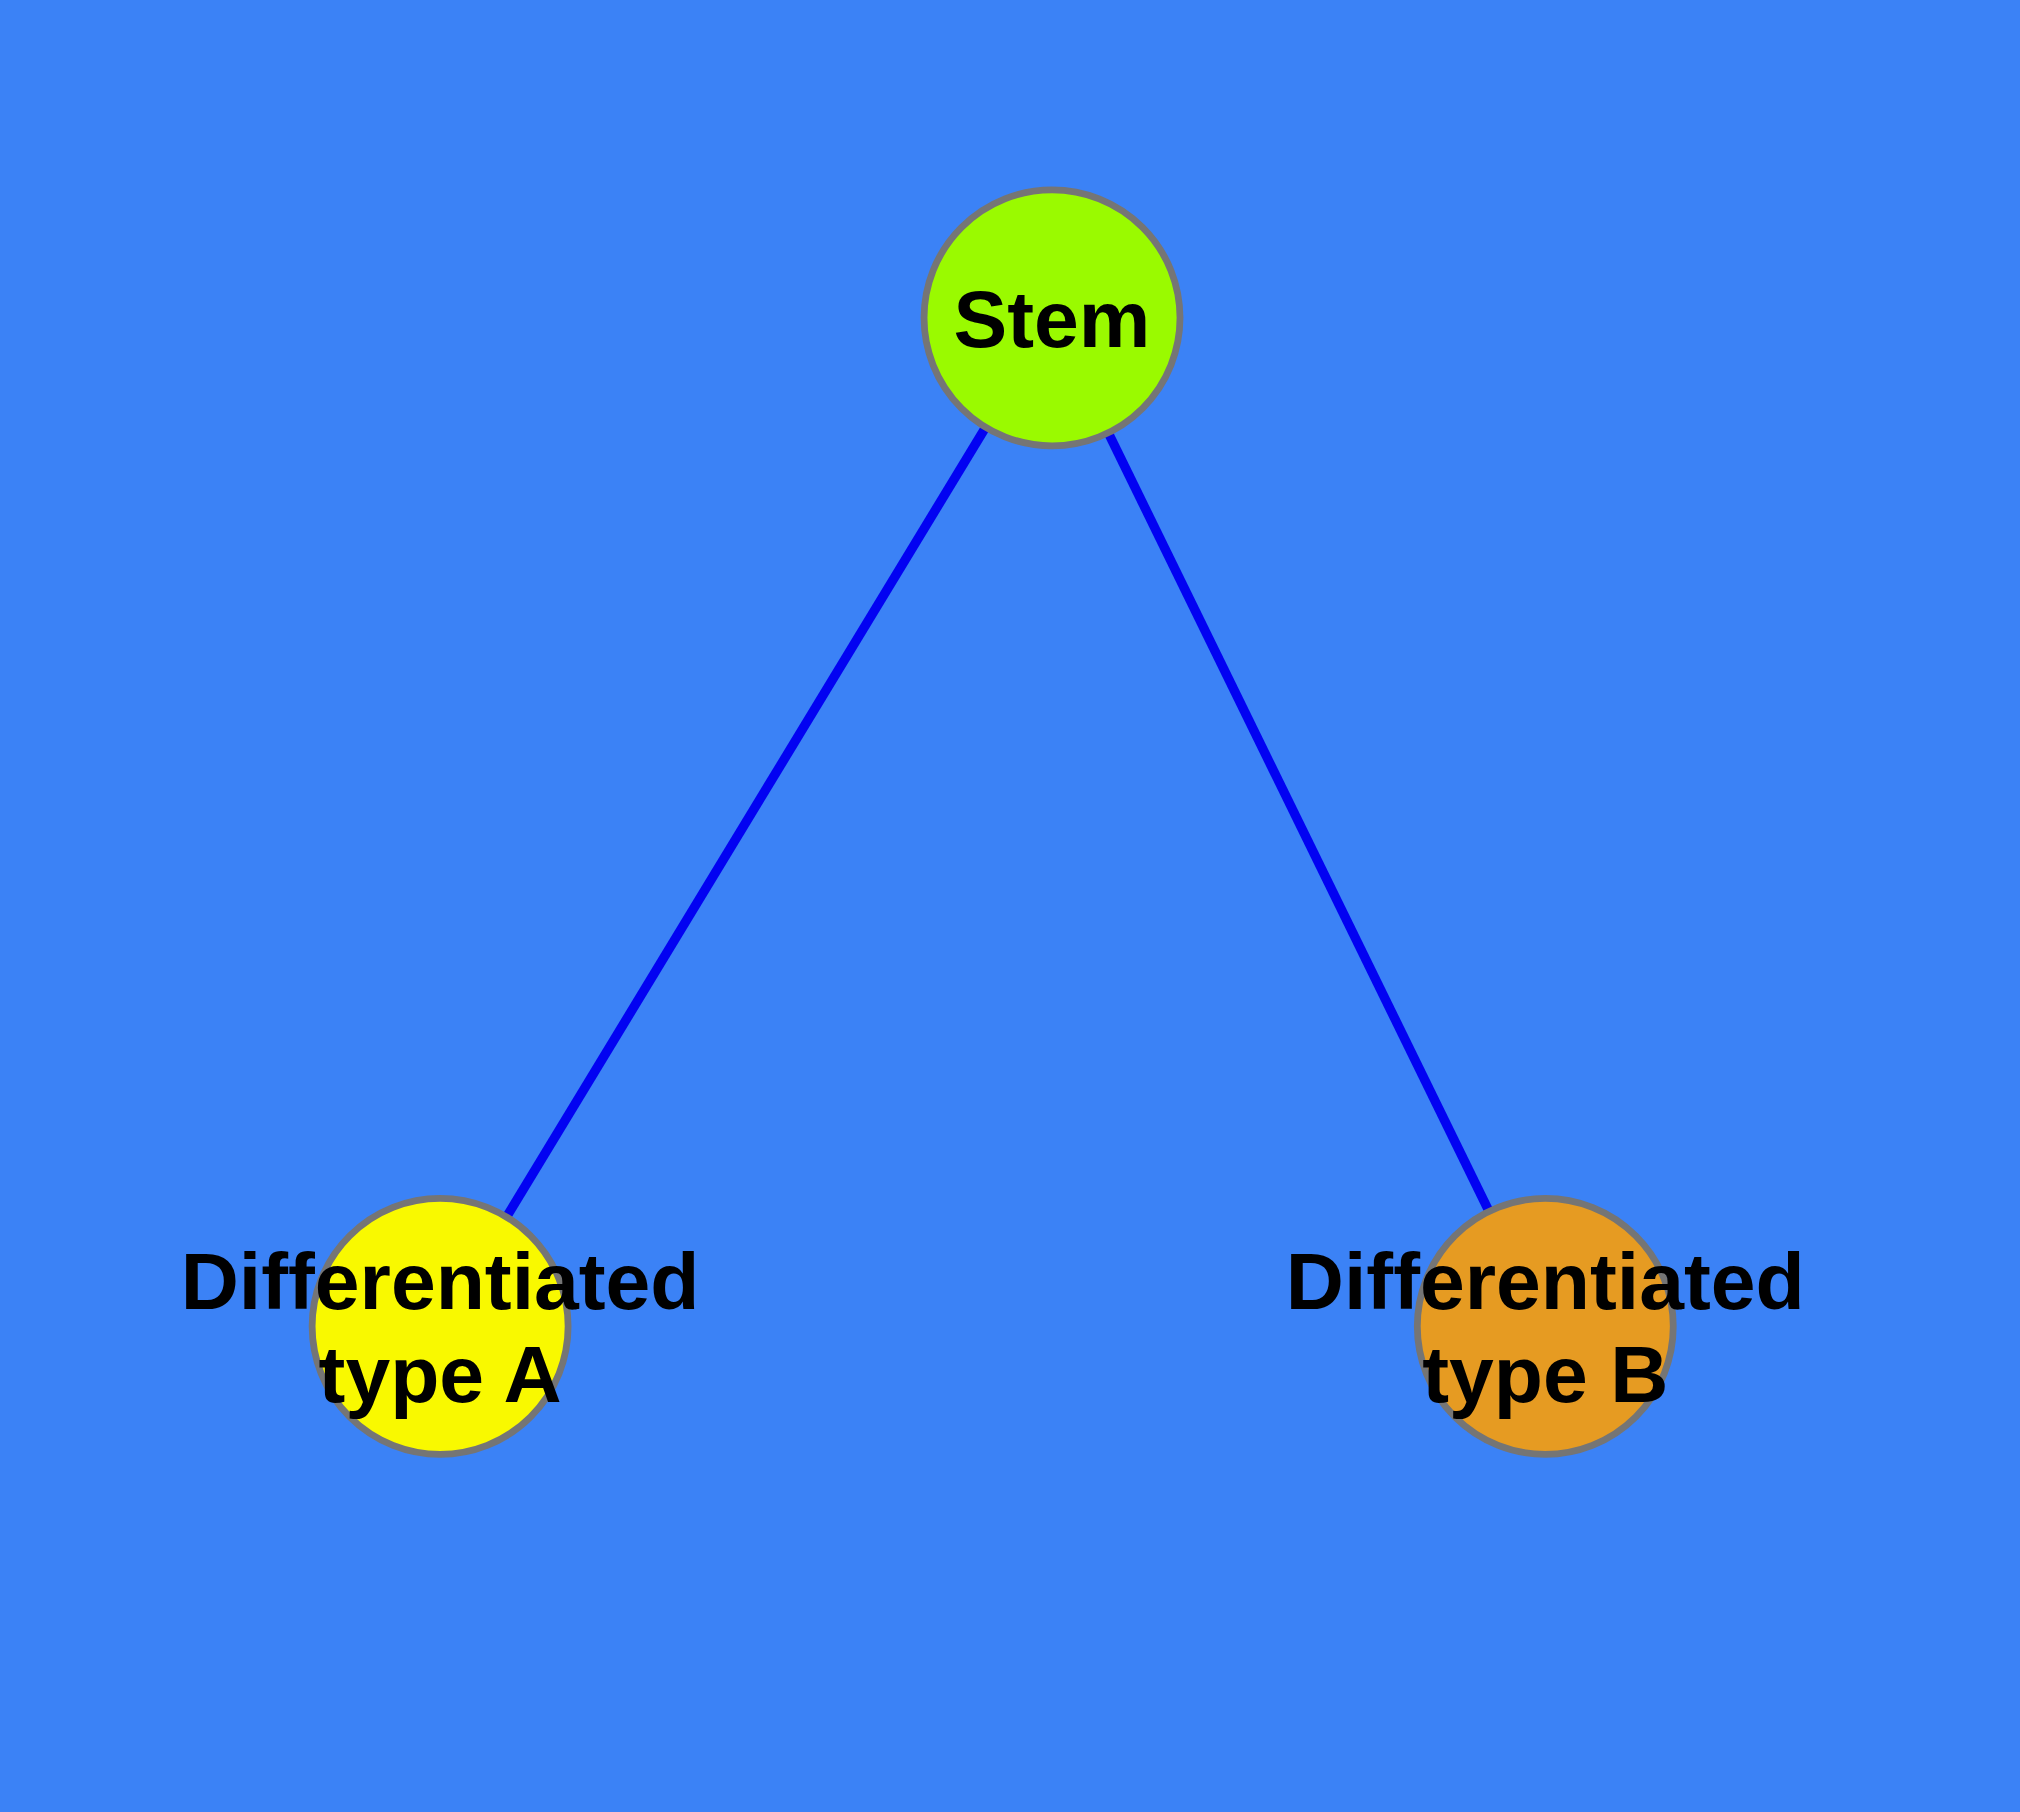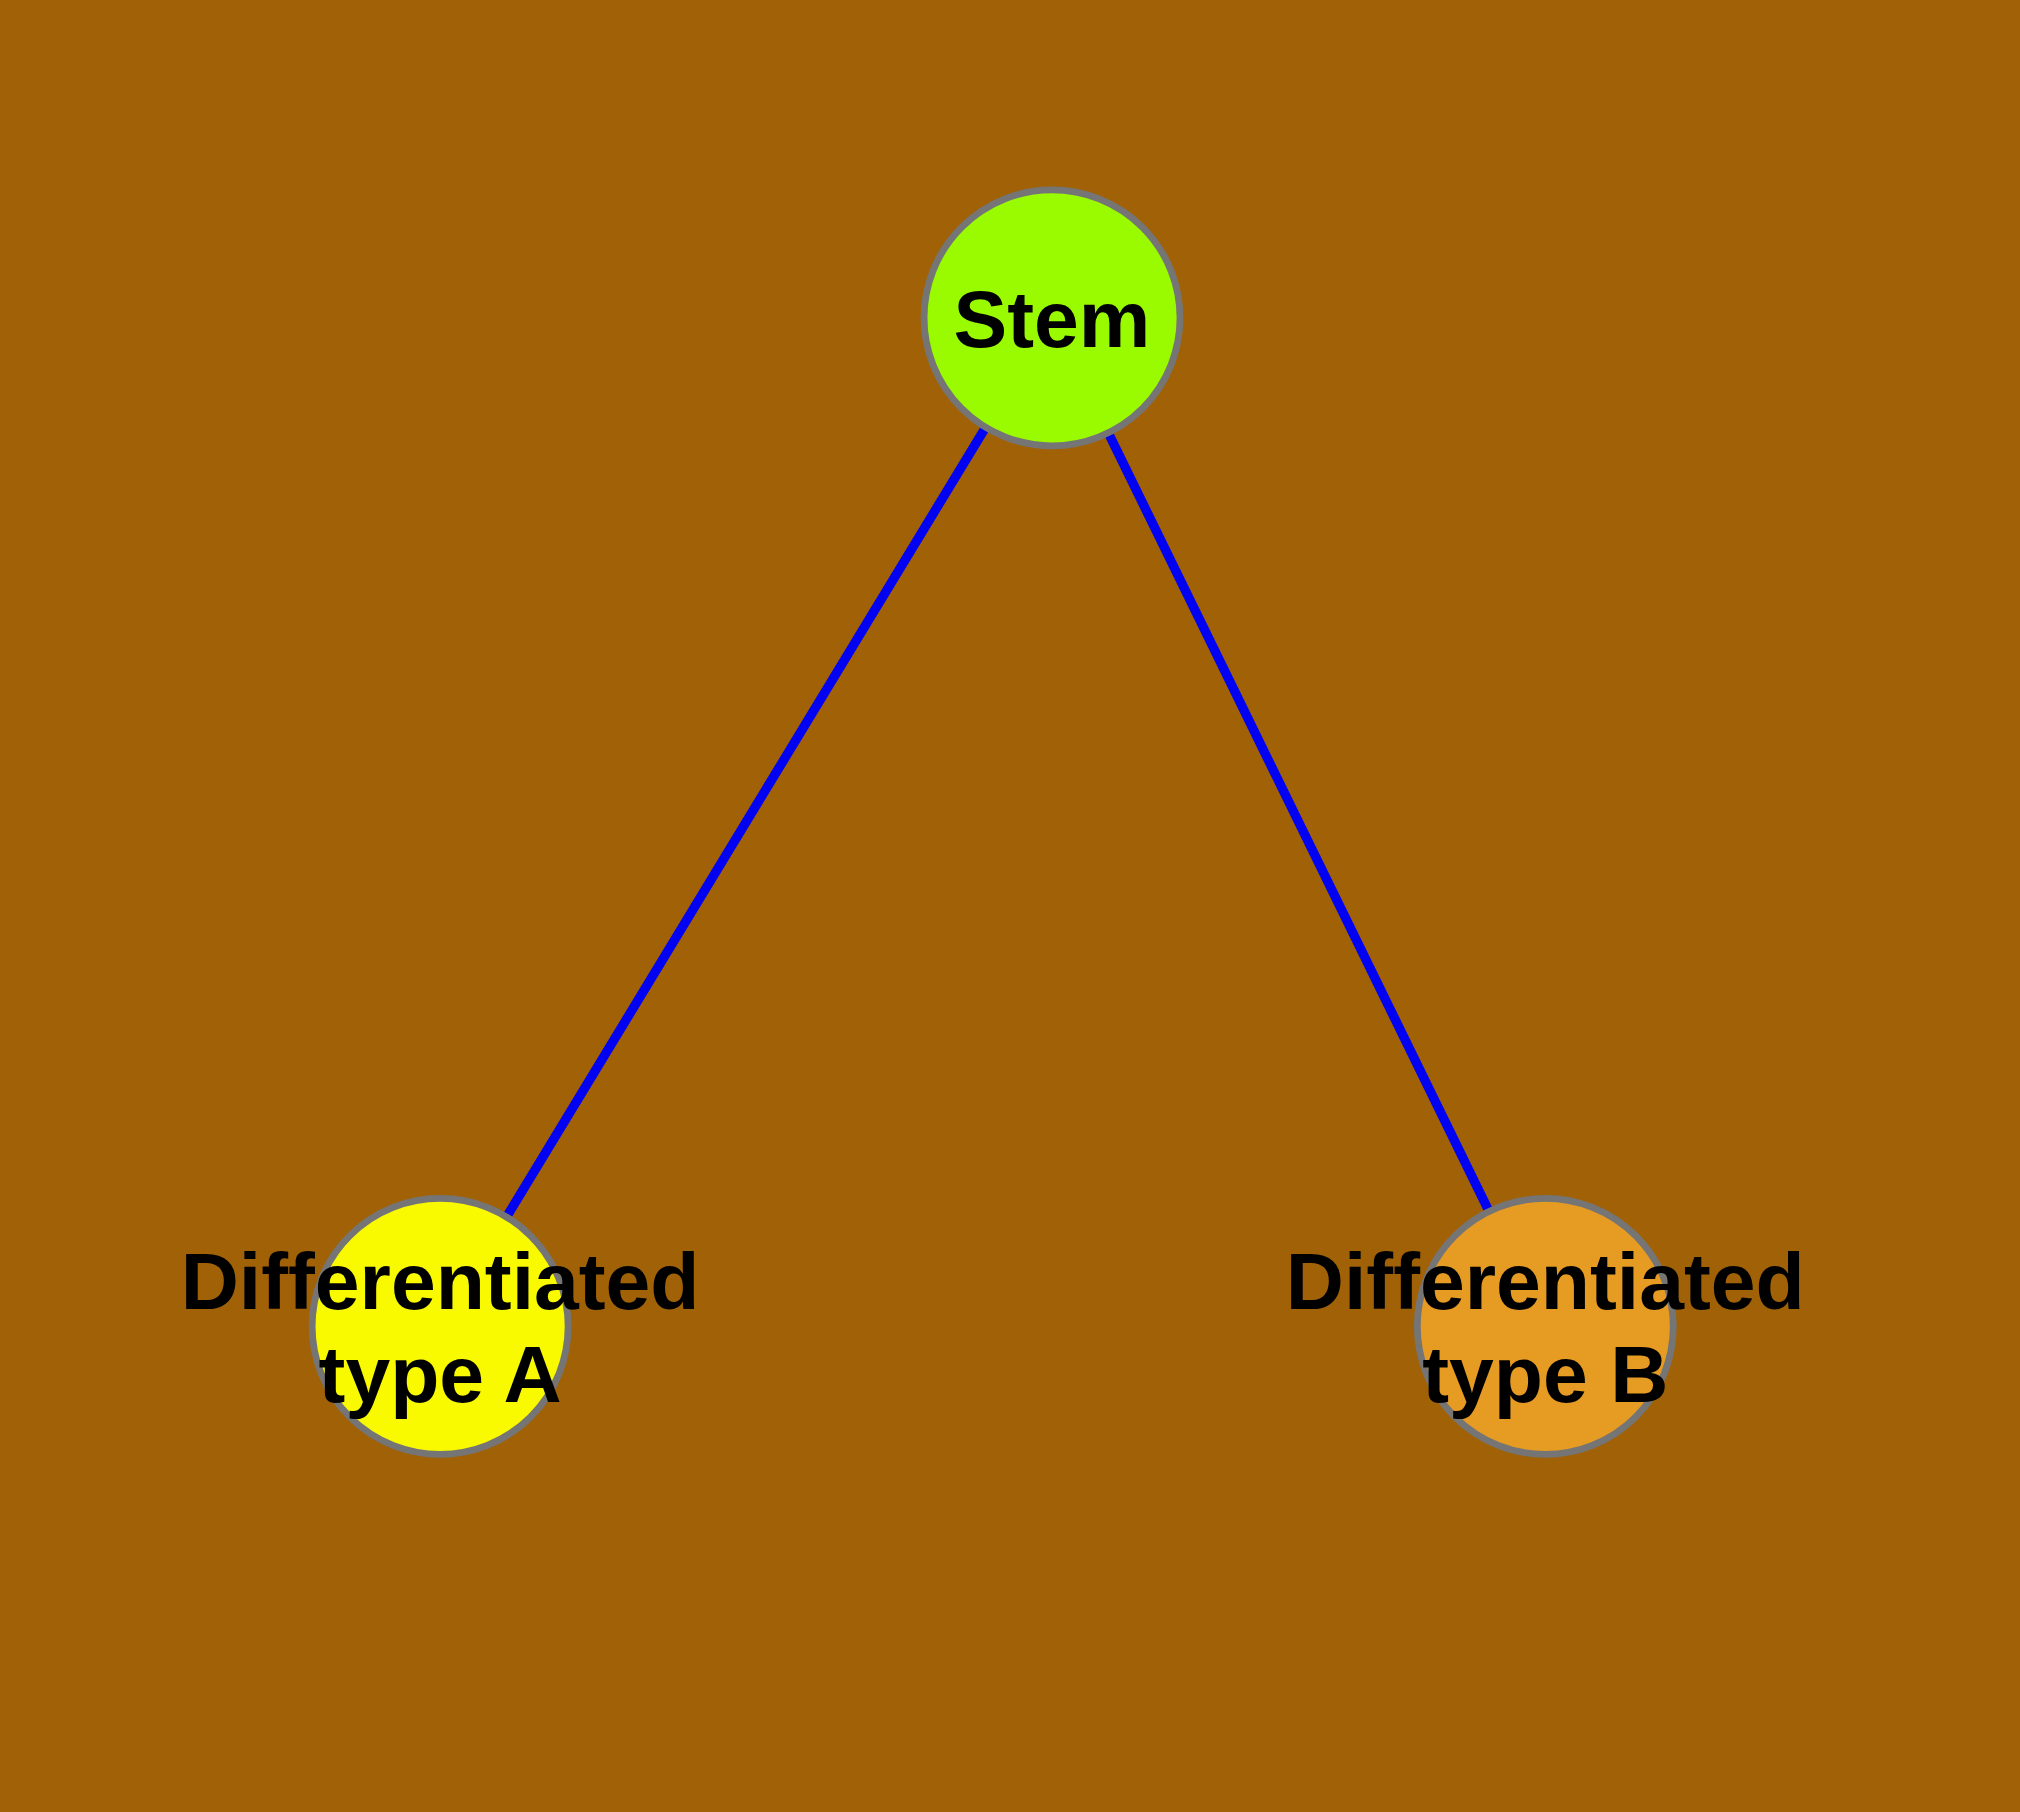--- a/index.html
+++ b/index.html
@@ -22,21 +22,21 @@
   }
   .node-label {
     font-family: "Liberation Sans", sans-serif;
     font-weight: bold;
     pointer-events: none;
   }
 </style>
 </head>
 <body style="background: rgb(202, 202, 250);">
 
-<div class="canvas-wrap" style="background: #a16207;">
+<div class="canvas-wrap" style="background: #3b82f6;">
   <svg class="diagram" xmlns="http://www.w3.org/2000/svg" viewBox="0 0 2384 2138">
     <g id="edges-layer">
         <line x1="1241" y1="375" x2="519" y2="1565" stroke="#0202f2" stroke-width="11"></line>
         <line x1="1241" y1="375" x2="1823" y2="1565" stroke="#0202f2" stroke-width="11"></line>
       </g>
     <g id="nodes-layer">
         <circle cx="1241" cy="375" r="151" fill="#9afa00" stroke="#757575" stroke-width="8"></circle>
         <circle cx="519" cy="1565" r="151" fill="#f9f900" stroke="#757575" stroke-width="8"></circle>
         <circle cx="1823" cy="1565" r="151" fill="#e69b22" stroke="#757575" stroke-width="8"></circle>
       </g>

